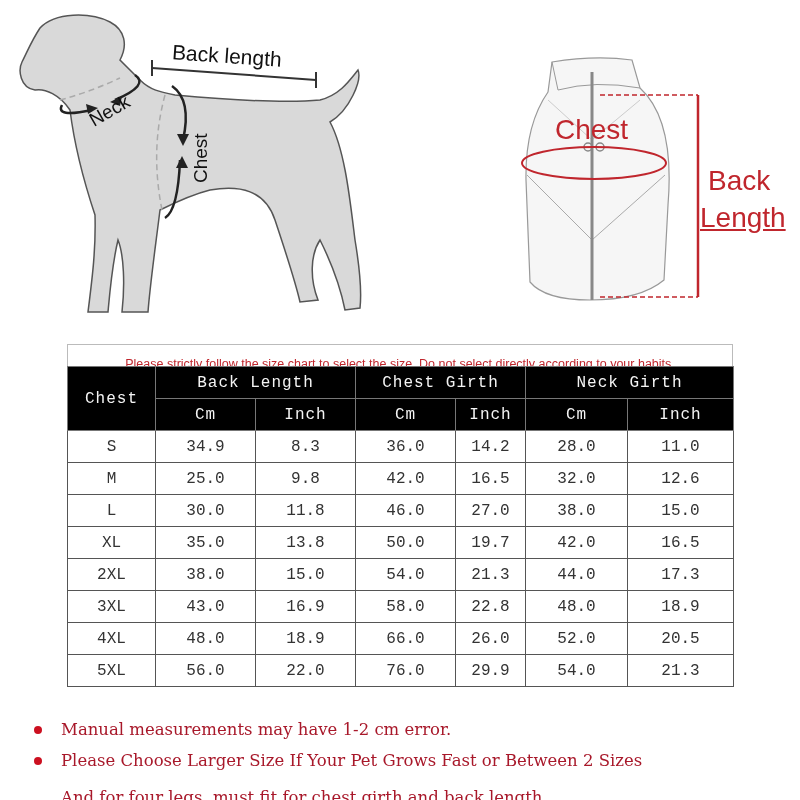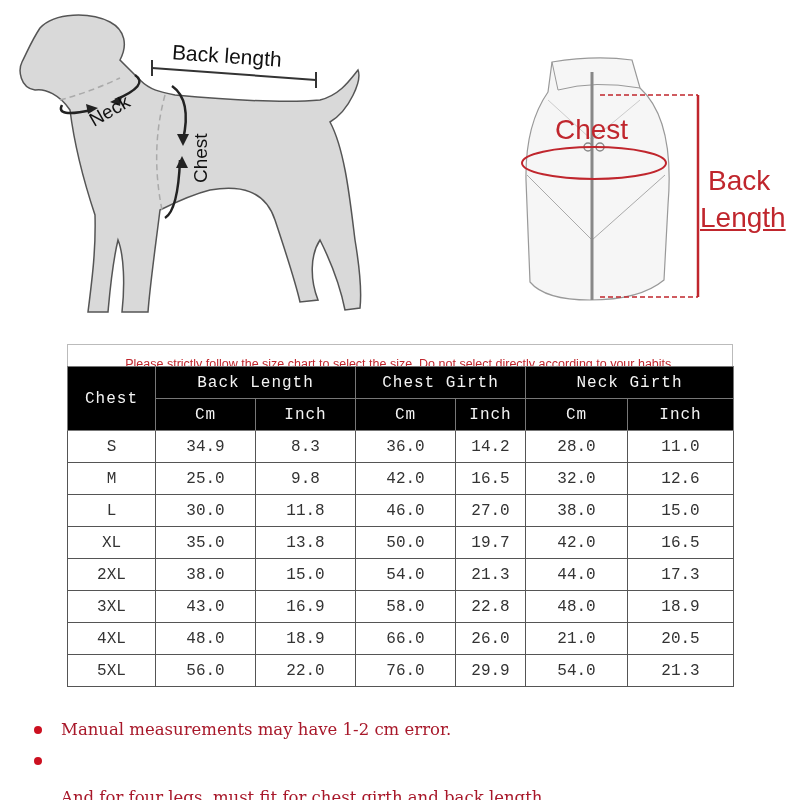--- a/index.html
+++ b/index.html
@@ -166,21 +166,21 @@
         <td>22.8</td>
         <td>48.0</td>
         <td>18.9</td>
       </tr>
       <tr>
         <td>4XL</td>
         <td>48.0</td>
         <td>18.9</td>
         <td>66.0</td>
         <td>26.0</td>
-        <td>21.0</td>
+        <td>52.0</td>
         <td>20.5</td>
       </tr>
       <tr>
         <td>5XL</td>
         <td>56.0</td>
         <td>22.0</td>
         <td>76.0</td>
         <td>29.9</td>
         <td>54.0</td>
         <td>21.3</td>
@@ -188,17 +188,18 @@
     </tbody>
 </table>
 
 <div class="notes">
   <div class="note">
     <span class="bullet"></span>
     <span class="note-text">Manual measurements may have 1-2 cm error.</span>
   </div>
   <div class="note">
     <span class="bullet"></span>
+    <span class="note-text">Please Choose Larger Size If Your Pet Grows Fast or Between 2 Sizes</span>
   </div>
   <div class="note cont">
     <span class="note-text">And for four legs, must fit for chest girth and back length.</span>
   </div>
 </div>
 
 </body></html>

